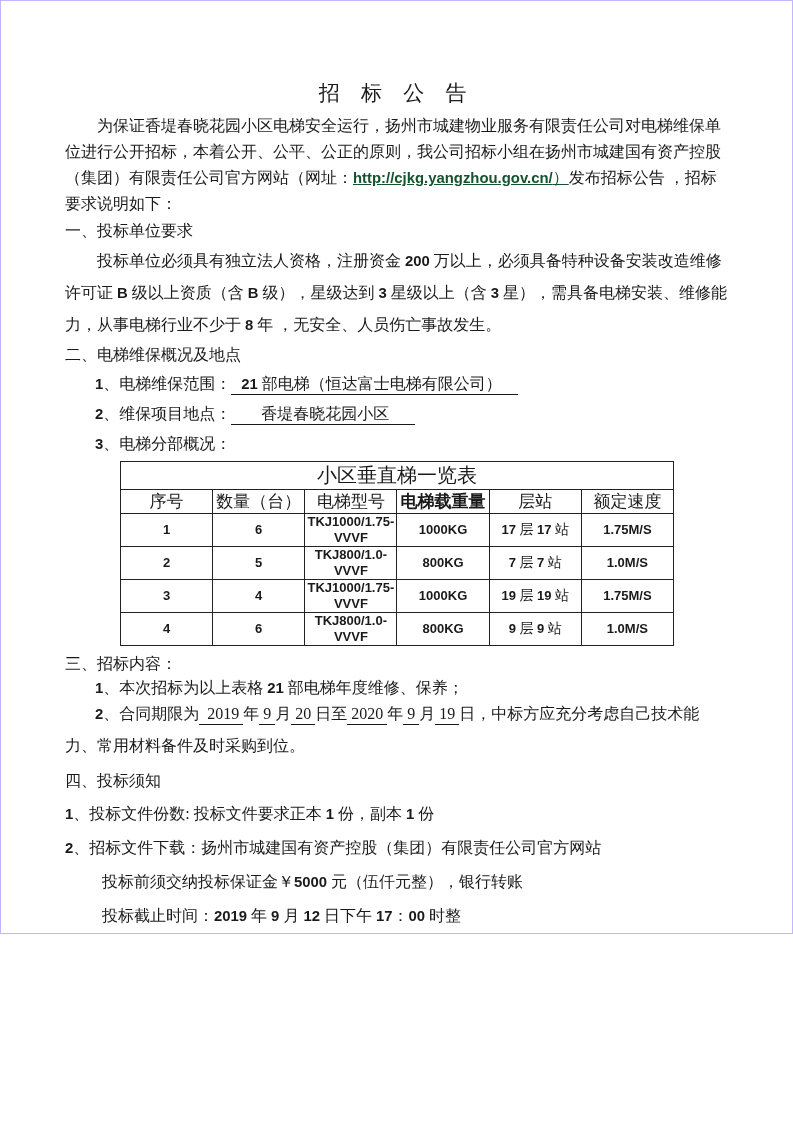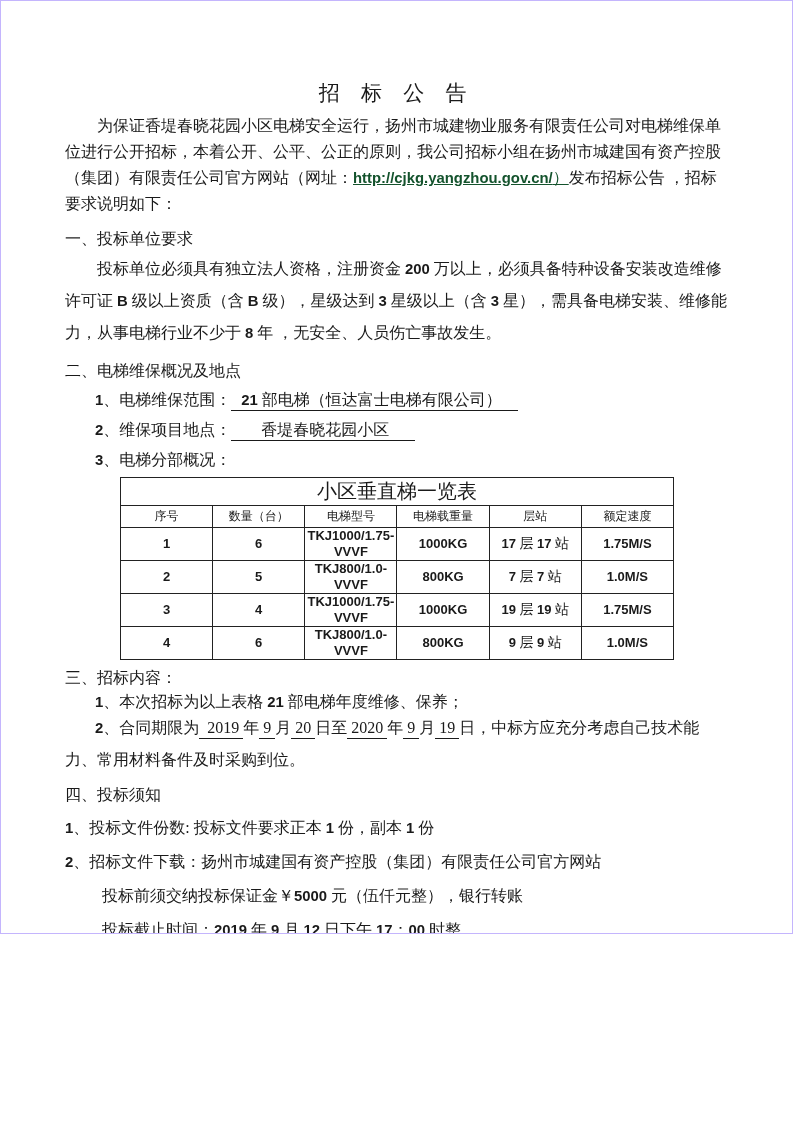--- a/index.html
+++ b/index.html
@@ -18,21 +18,21 @@
   .title{
     text-align:center;
     font-size:21px;
     font-weight:500;
     letter-spacing:8px;
     margin:0 0 6px 0;
     white-space:pre-wrap;
   }
   p{margin:0;white-space:pre-wrap;}
   .intro{line-height:26px;text-indent:32px;}
-  .heading{line-height:28px;margin-top:8px;}
+  .heading{line-height:28px;margin-top:0;}
   .req{line-height:31px;text-indent:32px;}
   .s2item{line-height:30px;text-indent:30px;}
   .s3item{line-height:20px;text-indent:30px;}
   .contract{line-height:32px;text-indent:30px;}
   .s4line{line-height:33px;}
   .s4sub{padding-left:37px;}
   .h3m{margin-top:4px;}
   .h4m{margin-top:2px;}
 
   a.weblink{color:#14532d;text-decoration:underline;cursor:pointer;}
@@ -57,23 +57,23 @@
   .elev td{
     border:1px solid #222;
     text-align:center;
     font-size:14px;
     height:21px;
     padding:0;
     white-space:pre-wrap;
     overflow:hidden;
   }
   .elev td.tbltitle{font-size:20px;}
-  .elev td.hdr{font-size:12px;}
+  .elev td.hdr{font-size:17px;}
   .c0{width:53px;} .c1{width:82px;} .c2{width:153px;}
-  .c3{width:86px;} .c4{width:86px;} .c5{width:94px;}
+  .c3{width:86px;font-weight:bold;} .c4{width:86px;} .c5{width:94px;}
 </style>
 </head>
 <body>
 
 <div class="page">
 
   <h1 class="title">招 标 公 告</h1>
 
   <p class="intro"><span>为保证香堤春晓花园小区电梯安全运行，扬州市城建物业服务有限责任公司对电梯维保单位进行公开招标，本着公开、公平、公正的原则，我公司招标小组在扬州市城建国有资产控股（集团）有限责任公司官方网站（网址：</span><a href="#" class="weblink"><span class="lat">http://cjkg.yangzhou.gov.cn/</span>）</a><span>发布招标公告 ，招标要求说明如下：</span></p>
 

